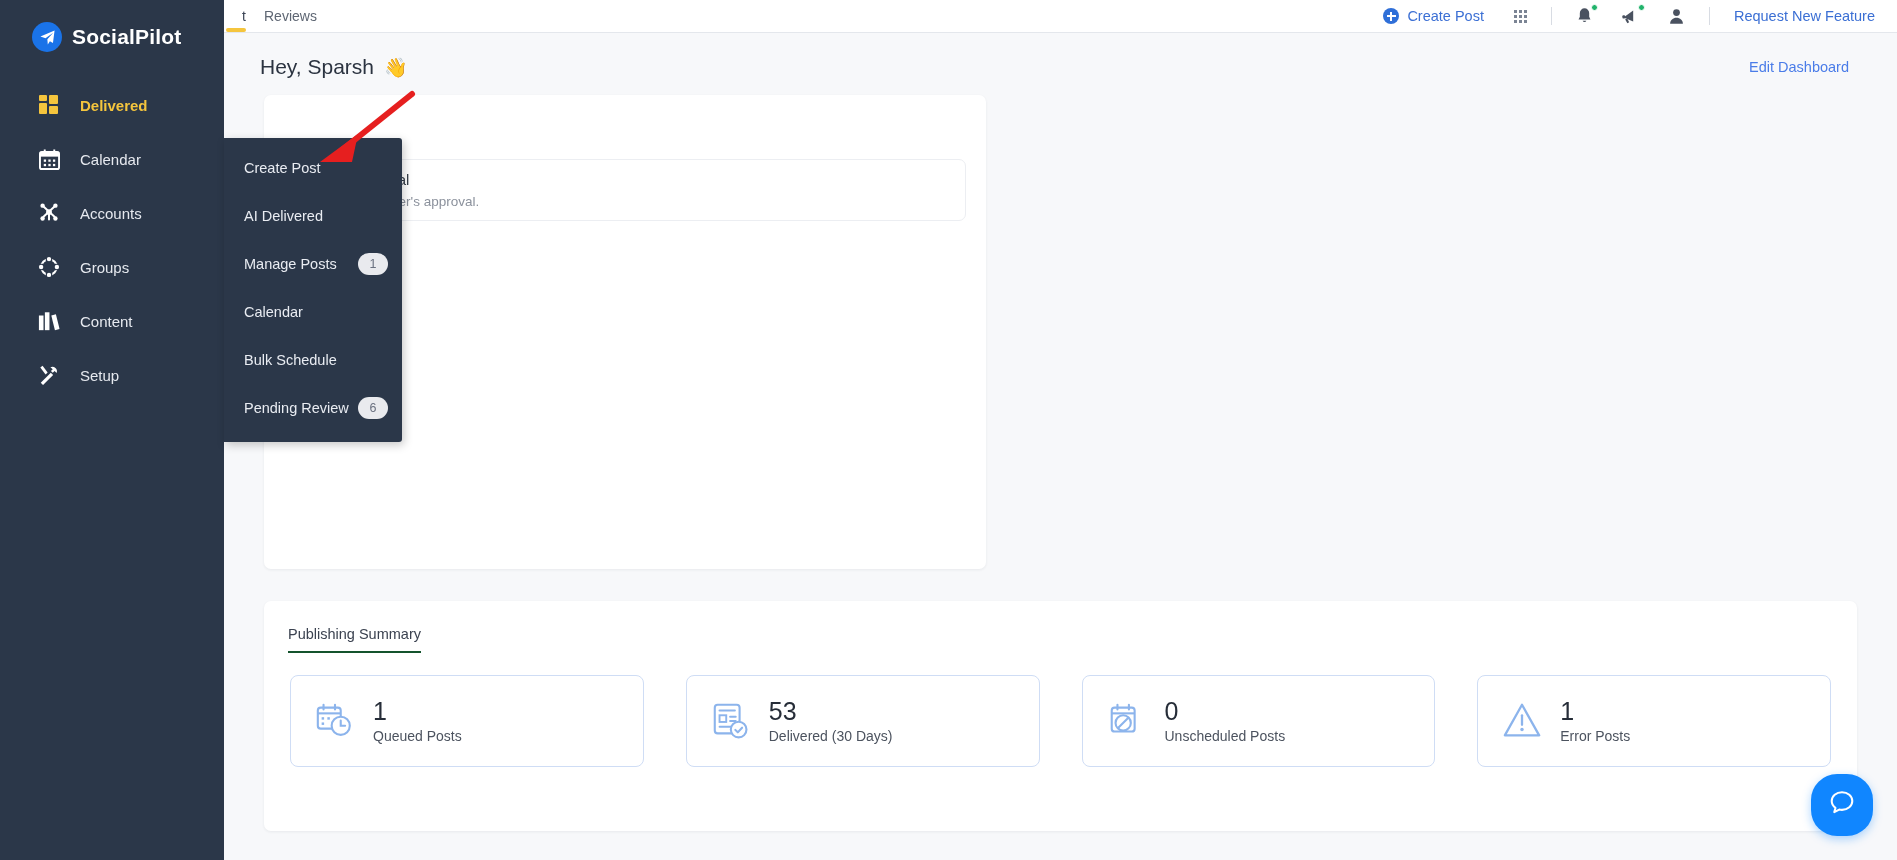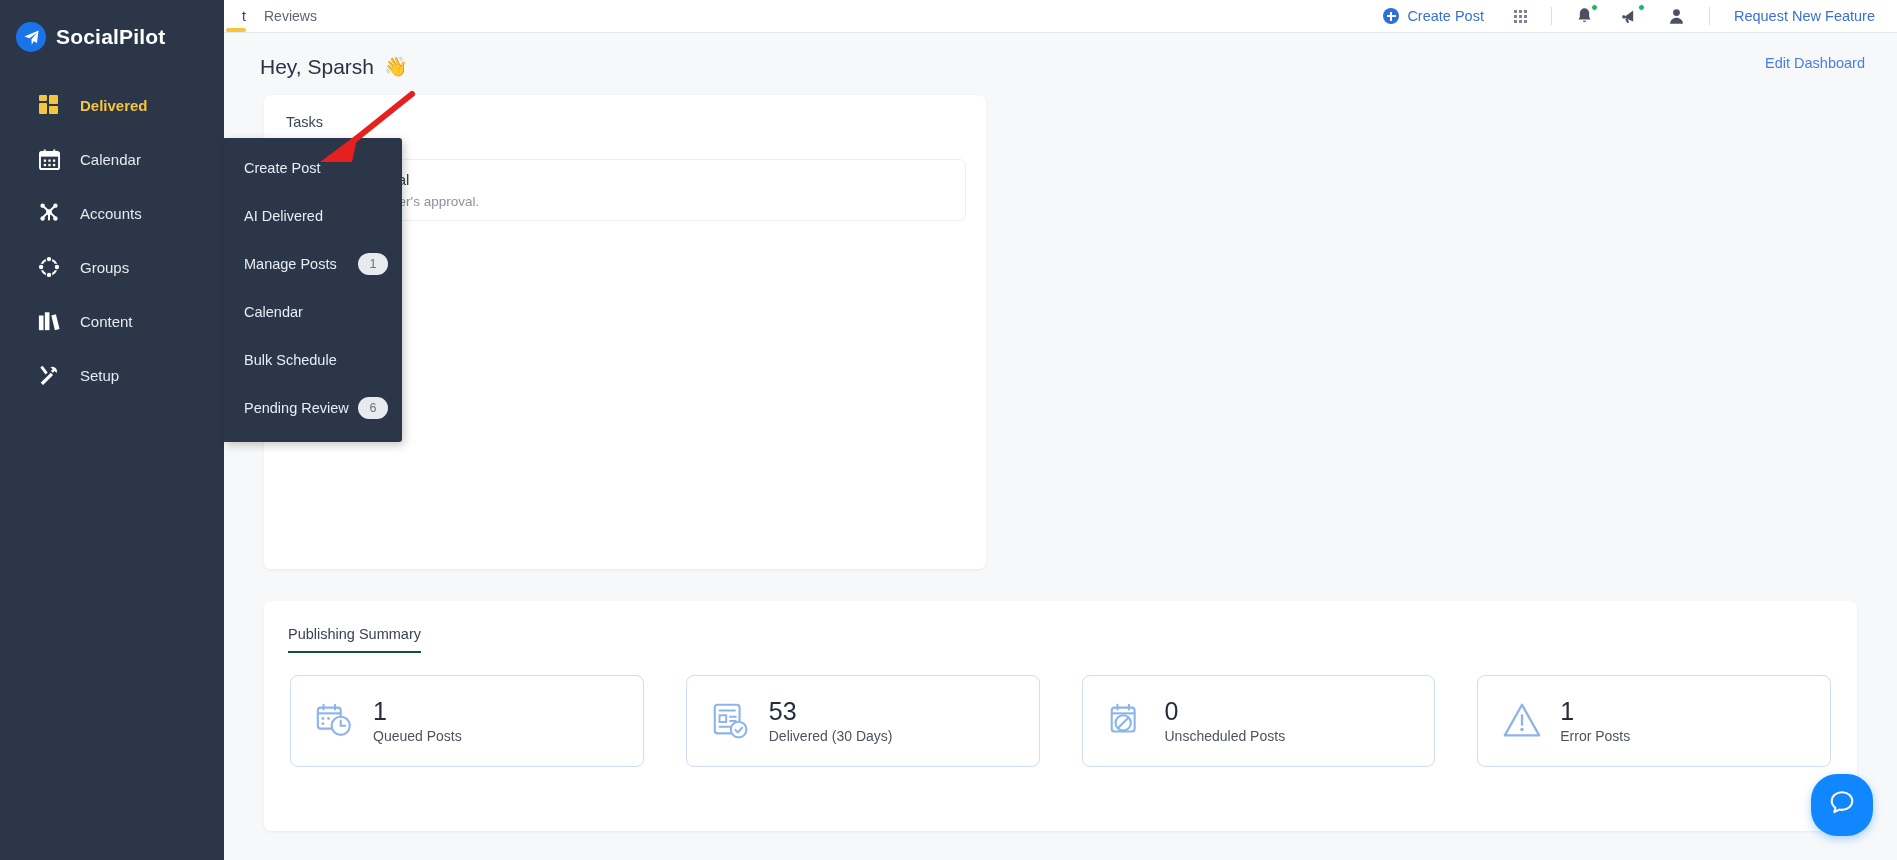--- a/index.html
+++ b/index.html
@@ -13,21 +13,21 @@
 
   
   #sidebar {
     position: absolute; left: 0; top: 0;
     width: 224px; height: 860px;
     background: #2b3749;
     z-index: 30;
   }
   .brand {
     display: flex; align-items: center; gap: 10px;
-    padding: 22px 0 0 16px;
+    padding: 22px 0 0 32px;
   }
   .brand-mark {
     width: 30px; height: 30px; border-radius: 50%;
     background: #1a73e8; display: flex; align-items: center; justify-content: center;
     flex: 0 0 auto;
   }
   .brand-name { color: #ffffff; font-size: 21px; font-weight: bold; letter-spacing: .2px; }
 
   .nav { margin-top: 26px; }
   .nav-item {
@@ -82,21 +82,21 @@
   .plus-circle::after { top: 3.5px; left: 7px; height: 9px; width: 2px; }
   .grid-icon { display:grid; grid-template-columns: repeat(3,3px); gap:2px; padding: 0 14px; cursor:pointer; }
   .grid-icon i { width:3px; height:3px; background:#7b8494; display:block; }
   .divider-v { width:1px; height:18px; background:#d8dce3; margin: 0 10px; }
   .tb-icon { position: relative; padding: 0 14px; cursor: pointer; display:flex; align-items:center; }
   .dot-badge { position:absolute; top: -3px; right: 9px; width:7px; height:7px; border-radius:50%; background:#21b36b; border:1px solid #fff;}
   .request-link { color:#3b6fd4; font-size:14.5px; cursor:pointer; padding-left: 14px; white-space: nowrap; }
 
   
   #main { position:absolute; left:224px; top:33px; right:0; bottom:0; background:#f7f8fa; overflow:hidden; }
-  .greet-row { display:flex; padding: 22px 32px 0 36px; }
+  .greet-row { display:flex; align-items:center; padding: 22px 48px 0 36px; }
   .greet { font-size: 21px; color:#2b3340; }
   .wave { margin-left: 10px; font-size: 19px; }
   .edit-dash { margin-left:auto; color:#4a7ce8; font-size:14.5px; cursor:pointer; }
 
   .tasks-card {
     position:absolute; left: 40px; top: 62px; width: 722px; height: 474px;
     background:#fff; border-radius:7px; box-shadow: 0 1px 3px rgba(30,40,60,.07);
   }
   .card-title-wrap { padding: 18px 0 0 22px; }
   .card-title { display:inline-block; font-size:14.5px; color:#3b4250; padding-bottom:8px; }
@@ -332,23 +332,20 @@
 
   <main id="main">
 
     <div class="greet-row">
       <span class="greet">Hey, Sparsh</span>
       <span class="wave">👋</span>
       <span class="edit-dash">Edit Dashboard</span>
     </div>
 
     <section class="tasks-card">
-      <div class="card-title-wrap">
-        <span class="card-title">Tasks</span>
-      </div>
       <div class="task-row">
         <div class="task-title">require approval</div>
         <div class="task-sub">nding for Manager's approval.</div>
       </div>
     </section>
 
     <section class="pub-card">
       <div class="pub-head">
         <span class="pub-title">Publishing Summary</span>
       </div>

